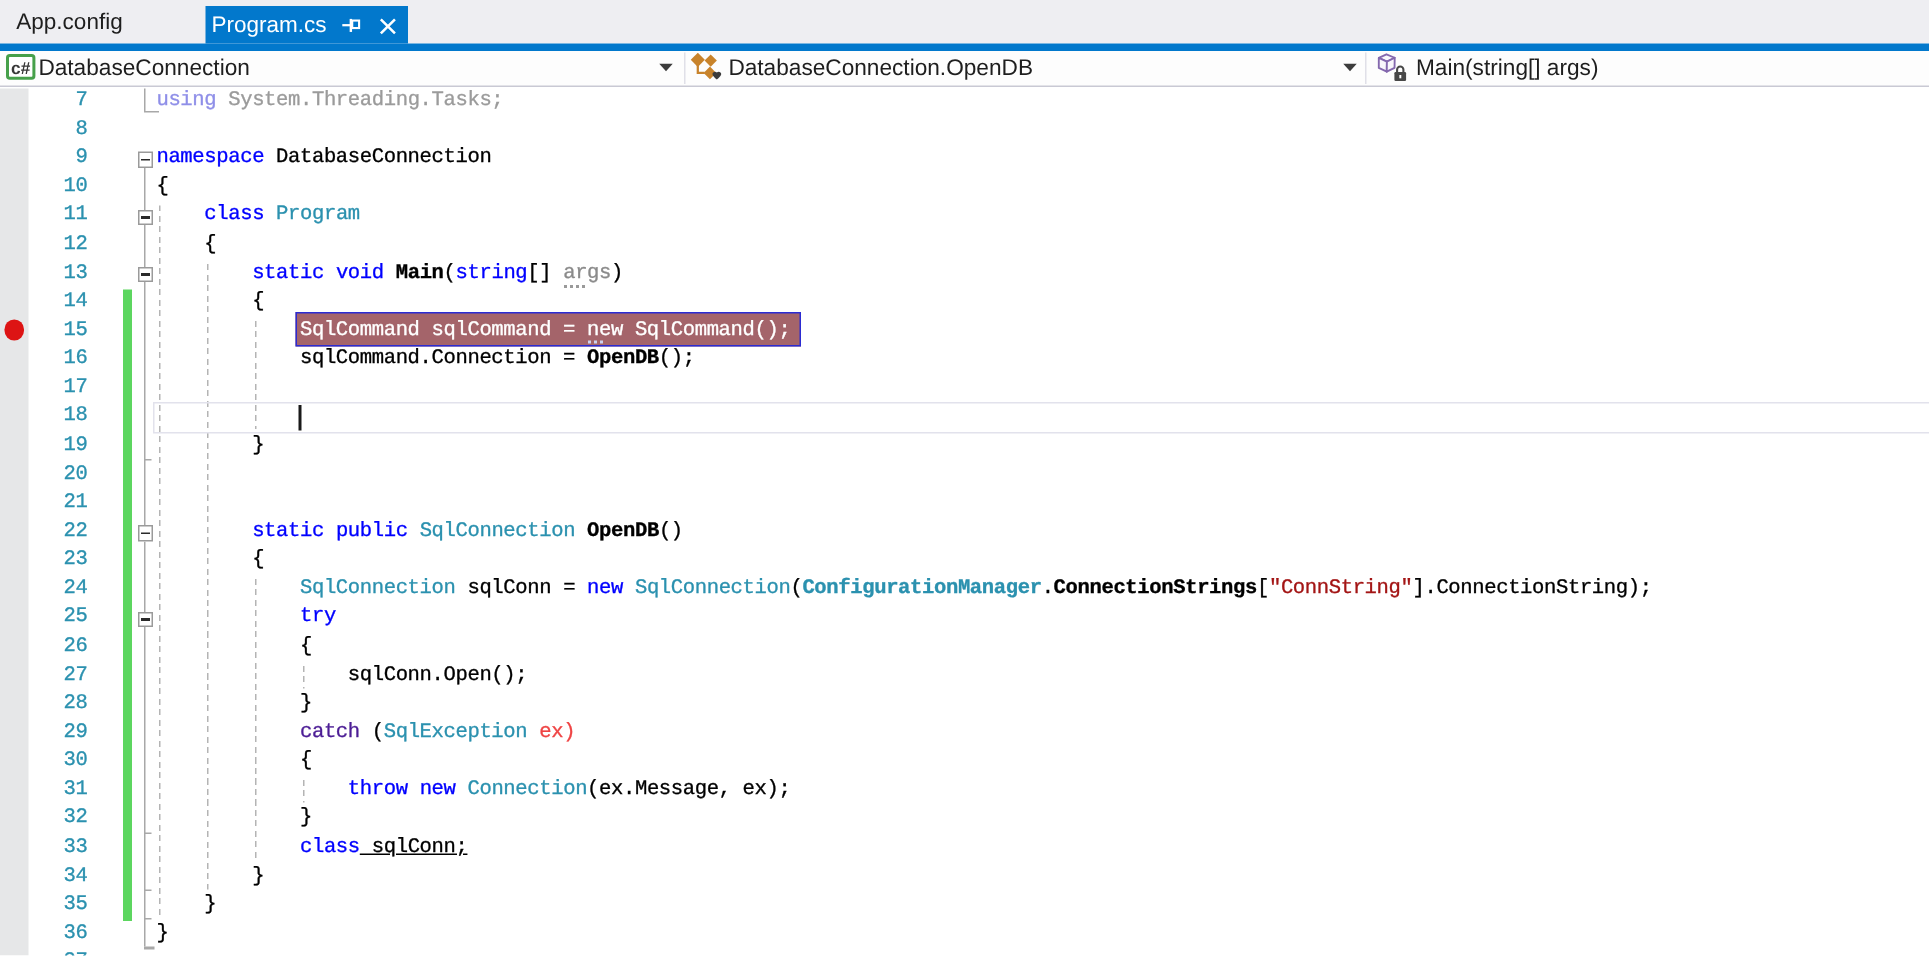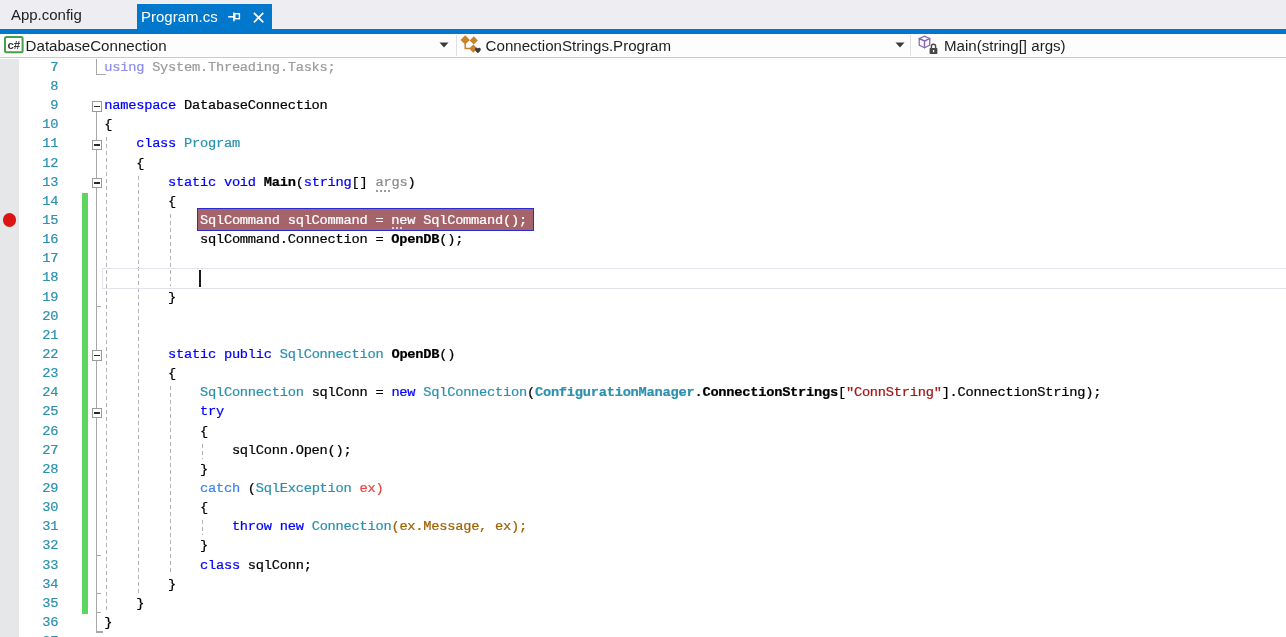--- a/index.html
+++ b/index.html
@@ -38,21 +38,21 @@
   <div style="position:absolute;left:455.5px;top:1px;width:1px;height:21.5px;background:#e0e0e8;"></div>
   <svg width="24" height="22" viewBox="0 0 24 22" style="position:absolute;left:458.5px;top:1.2px">
       <g fill="#c8832b">
         <path d="M6.2 0.2 L10.9 4.9 L6.2 9.6 L1.5 4.9 Z"></path>
         <path d="M14.8 1.3 L18.9 5.4 L14.8 9.5 L10.7 5.4 Z"></path>
         <path d="M14.3 9.4 L18.5 13.6 L14.3 17.8 L10.1 13.6 Z"></path>
       </g>
       <path d="M6.2 8.2 V13.6 H10.8" stroke="#c8832b" stroke-width="1.5" fill="none"></path>
       <path d="M18.9 13.4 c1-1.1 2.9-0.4 2.9 1 c0 1.3-1.9 3-2.9 3.6 c-1-0.6-2.9-2.3-2.9-3.6 c0-1.4 1.9-2.1 2.9-1 z" fill="#3c3c3c"></path>
     </svg>
-  <div class="navtxt" style="left:485.6px;">ConnectionStrings.Program</div>
+  <div class="navtxt" style="left:485.6px;">DatabaseConnection.OpenDB</div>
   <svg width="10" height="6" viewBox="0 0 10 6" style="position:absolute;left:894.5px;top:8.9px">
       <path d="M0.5 0.5 L9.5 0.5 L5 5.5 Z" fill="#3c3c3c"></path>
     </svg>
   <div style="position:absolute;left:910.3px;top:1px;width:1px;height:21.5px;background:#e0e0e8;"></div>
   <svg width="26" height="21" viewBox="0 0 26 21" style="position:absolute;left:917px;top:1.4px">
       <g stroke="#8468ae" stroke-width="1.25" fill="#f8f6fb" stroke-linejoin="round">
         <path d="M7.3 1.2 L12.8 3.5 L7.6 6.1 L2.2 3.6 Z"></path>
         <path d="M2.2 3.6 L7.6 6.1 L7.5 12.8 L2.2 10.3 Z"></path>
         <path d="M12.8 3.5 L7.6 6.1 L7.5 12.8 L12.7 10.2 Z"></path>
       </g>
@@ -147,21 +147,21 @@
 <span style="color:#000000;">        }</span>
 
 
 <span style="color:#000000;">        </span><span style="color:#0000ff;">static</span><span style="color:#000000;"> </span><span style="color:#0000ff;">public</span><span style="color:#000000;"> </span><span style="color:#2b91af;">SqlConnection</span><span style="color:#000000;"> </span><span style="color:#000000;font-weight:bold;">OpenDB</span><span style="color:#000000;">()</span>
 <span style="color:#000000;">        {</span>
 <span style="color:#000000;">            </span><span style="color:#2b91af;">SqlConnection</span><span style="color:#000000;"> sqlConn = </span><span style="color:#0000ff;">new</span><span style="color:#000000;"> </span><span style="color:#2b91af;">SqlConnection</span><span style="color:#000000;">(</span><span style="color:#2b91af;font-weight:bold;">ConfigurationManager</span><span style="color:#000000;">.</span><span style="color:#000000;font-weight:bold;">ConnectionStrings</span><span style="color:#000000;">[</span><span style="color:#a31515;">"ConnString"</span><span style="color:#000000;">].ConnectionString);</span>
 <span style="color:#000000;">            </span><span style="color:#0000ff;">try</span>
 <span style="color:#000000;">            {</span>
 <span style="color:#000000;">                sqlConn.Open();</span>
 <span style="color:#000000;">            }</span>
-<span style="color:#000000;">            </span><span style="color:#3b82f6;">catch</span><span style="color:#000000;"> (</span><span style="color:#2b91af;">SqlException</span><span style="color:#ef4444;"> ex)</span>
+<span style="color:#000000;">            </span><span style="color:#4c1d95;">catch</span><span style="color:#000000;"> (</span><span style="color:#2b91af;">SqlException</span><span style="color:#ef4444;"> ex)</span>
 <span style="color:#000000;">            {</span>
-<span style="color:#000000;">                </span><span style="color:#0000ff;">throw</span><span style="color:#000000;"> </span><span style="color:#0000ff;">new</span><span style="color:#000000;"> </span><span style="color:#2b91af;">Connection</span><span style="color:#a16207;">(ex.Message, ex);</span>
+<span style="color:#000000;">                </span><span style="color:#0000ff;">throw</span><span style="color:#000000;"> </span><span style="color:#0000ff;">new</span><span style="color:#000000;"> </span><span style="color:#2b91af;">Connection</span><span style="color:#000000;">(ex.Message, ex);</span>
 <span style="color:#000000;">            }</span>
-<span style="color:#000000;">            </span><span style="color:#0000ff;">class</span><span style="color:#000000;"> sqlConn;</span>
+<span style="color:#000000;">            </span><span style="color:#0000ff;">class</span><span style="color:#000000;text-decoration:underline;"> sqlConn;</span>
 <span style="color:#000000;">        }</span>
 <span style="color:#000000;">    }</span>
 <span style="color:#000000;">}</span>
 </pre>
 </div>
 </body></html>

